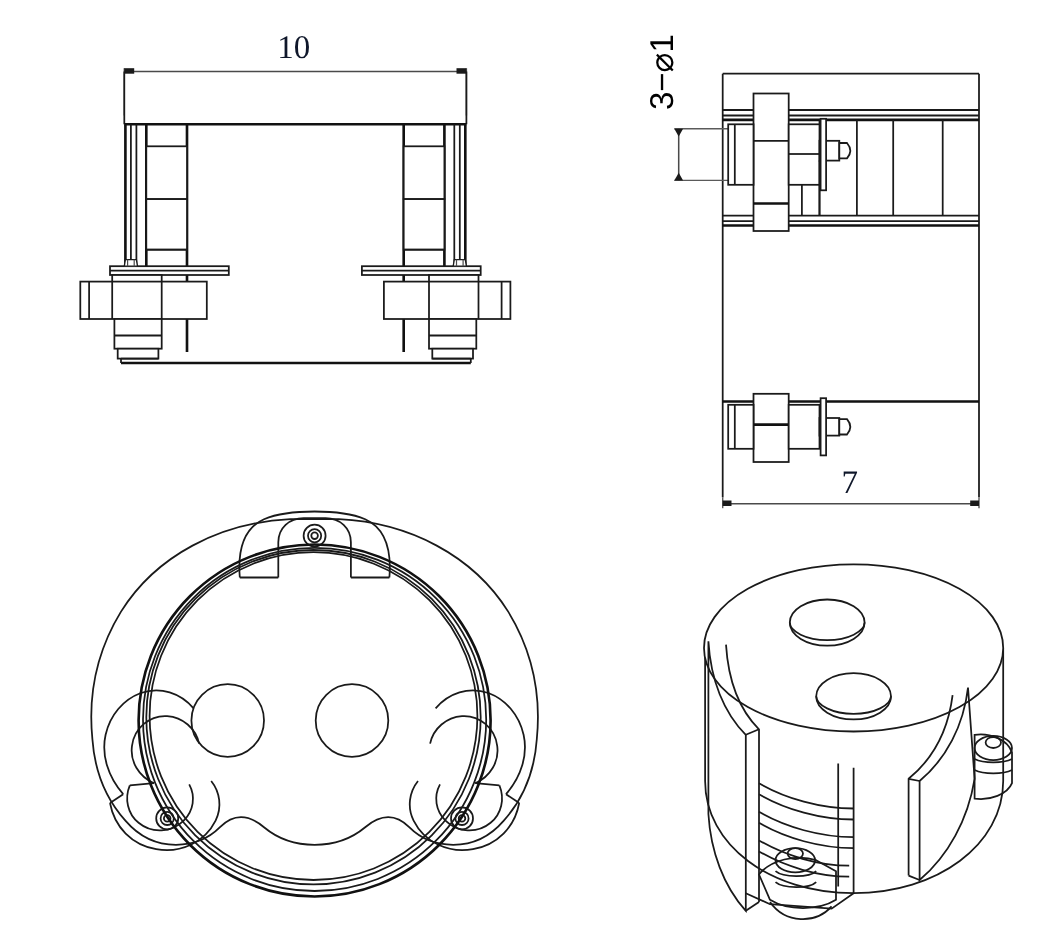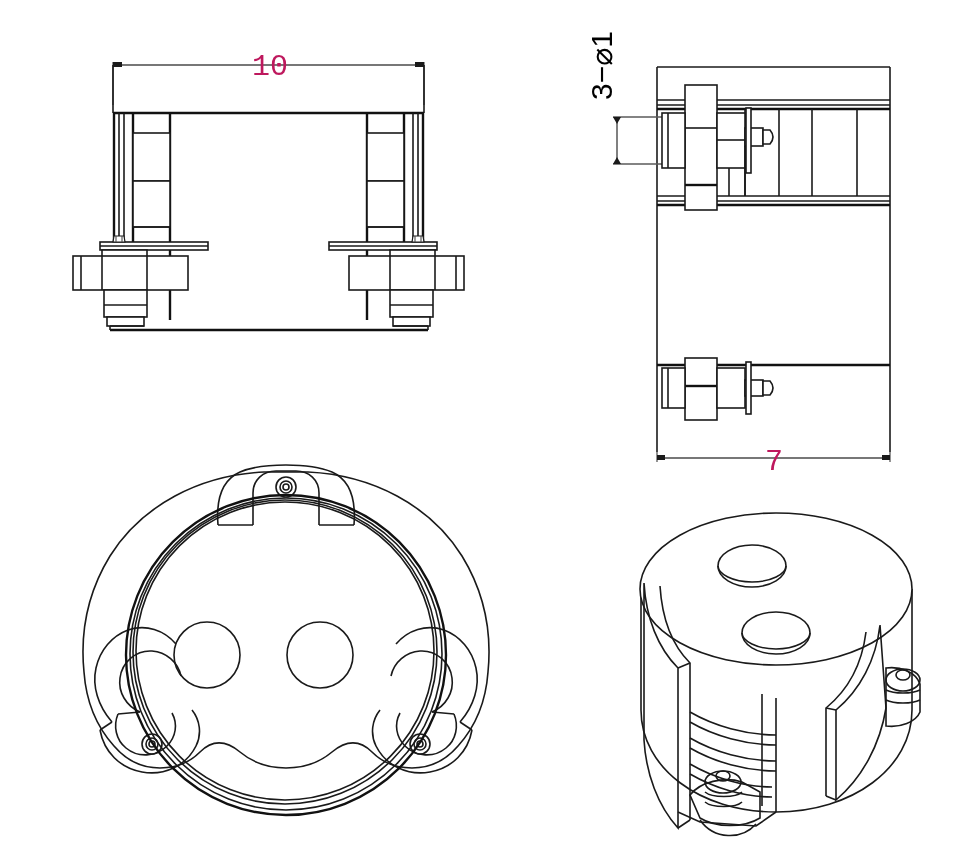--- a/index.html
+++ b/index.html
@@ -23,28 +23,27 @@
   }
   #drawing {
     position: absolute;
     left: 0;
     top: 0;
     width: 960px;
     height: 852px;
   }
   .dim-text {
     position: absolute;
-    font-family: Liberation Mono, monospace;
+    font-family: Liberation Serif, serif;
     font-size: 30px;
     font-weight: 400;
-    color: #be185d;
+    color: #0f172a;
     white-space: nowrap;
     line-height: 1;
     letter-spacing: 0px;
-    margin-top: 23px;
   }
   #dim-width-text { left: 252px; top: 29px; }
   #dim-depth-text { left: 765px; top: 424px; }
   
   #hole-callout-wrap {
     position: absolute;
     left: 584px;
     top: 100px;
     width: 0;
     height: 0;

